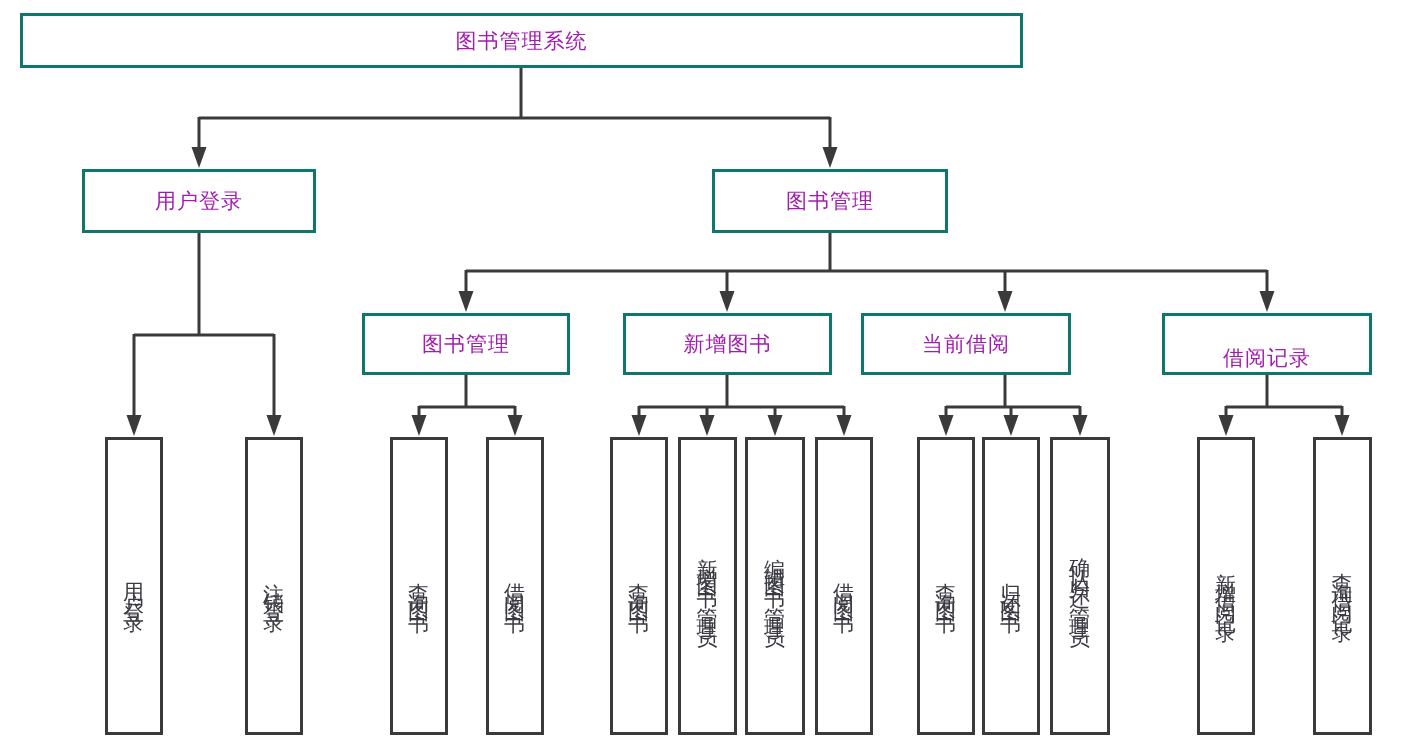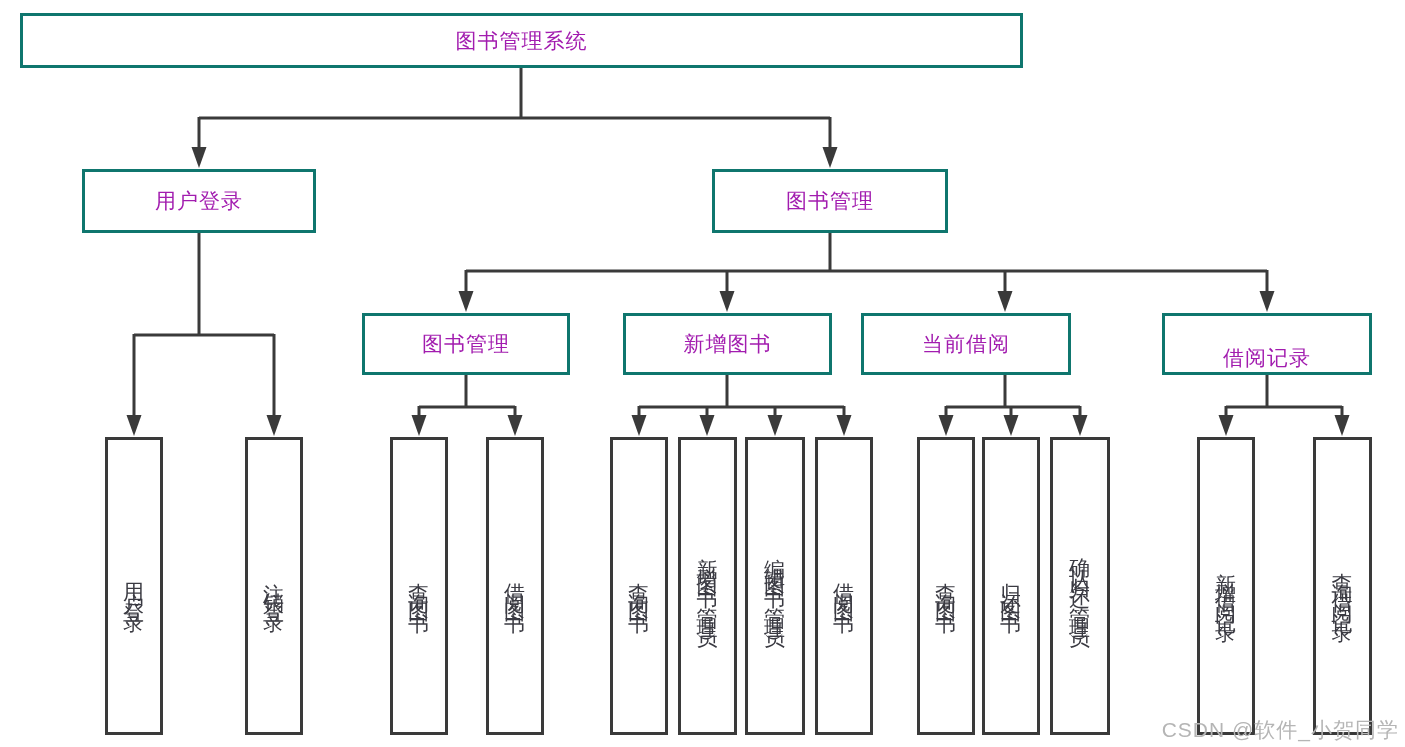--- a/index.html
+++ b/index.html
@@ -158,15 +158,14 @@
     <span>确认归还（管理员）</span>
   </div>
 
   <div class="vnode" style="left:1197px; top:437px; width:58px; height:298px;">
     <span>新增借阅记录</span>
   </div>
   <div class="vnode" style="left:1313px; top:437px; width:59px; height:298px;">
     <span>查询借阅记录</span>
   </div>
 
-  <div class="watermark">CSDN @软件_小贺同学</div>
 
 </div>
 
 </body></html>

